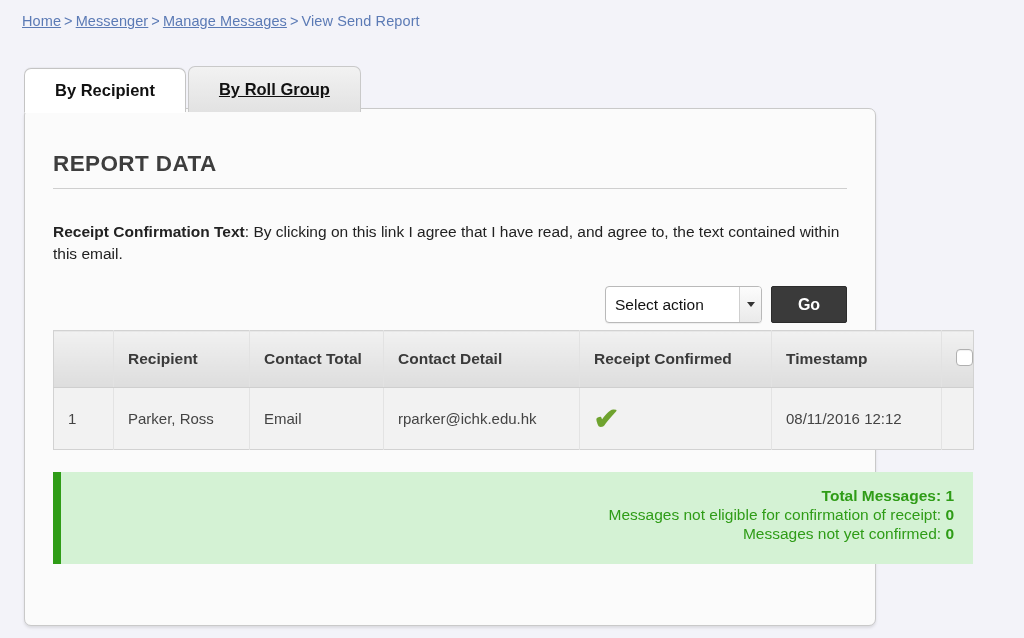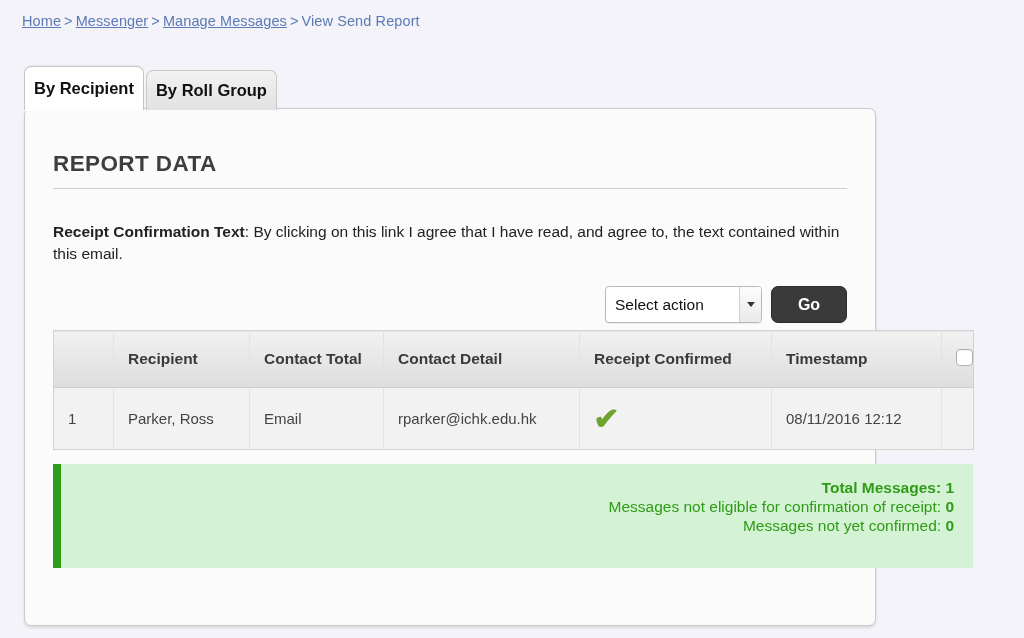--- a/index.html
+++ b/index.html
@@ -27,21 +27,21 @@
   
   .tabbar {
     position: absolute;
     left: 24px; top: 66px;
     display: flex;
     align-items: flex-end;
     z-index: 5;
   }
   .tab {
     height: 40px;
-    padding: 0 9px;
+    padding: 0 30px;
     display: flex;
     align-items: center;
     font-size: 16.5px;
     font-weight: bold;
     color: #111;
     border: 1px solid #c9c9c9;
     border-bottom: none;
     border-radius: 7px 7px 0 0;
     margin-right: 2px;
     position: relative;
@@ -57,22 +57,23 @@
   .tab.active:after {
     content: "";
     position: absolute;
     left: 0; right: 0; bottom: -1px;
     height: 2px;
     background: #ffffff;
   }
   .tab.inactive {
     background: linear-gradient(to bottom, #f2f2f2 0%, #e2e2e2 100%);
     color: #111;
-    height: 40px;
+    height: 46px;
     z-index: 1;
+    text-decoration: underline;
   }
 
   
   .panel {
     position: absolute;
     left: 24px; top: 108px;
     width: 852px;
     height: 518px;
     background: #fbfbfb;
     border: 1px solid #c9c9c9;
@@ -148,21 +149,21 @@
   }
   .go-btn {
     margin-left: 9px;
     width: 76px;
     height: 37px;
     background: #3a3a3a;
     color: #fff;
     font-size: 16px;
     font-weight: bold;
     border: 1px solid #2c2c2c;
-    border-radius: 7px;
+    border-radius: 2px;
     display: flex;
     align-items: center;
     justify-content: center;
     cursor: pointer;
   }
 
   
   .tbl {
     margin-top: 7px;
     width: 920px;
@@ -213,25 +214,25 @@
     display: inline-block;
     color: #6fa32f;
     font-size: 30px;
     line-height: 1;
     font-weight: bold;
     transform: scaleX(1.05);
   }
 
   
   .summary {
-    margin-top: 14px;
+    margin-top: 22px;
     width: 920px;
     background: #d4f2d4;
     border-left: 8px solid #2f9c17;
-    padding: 14px 19px 32px 0;
+    padding: 14px 19px 20px 0;
     text-align: right;
   }
   .summary .line {
     font-size: 15.5px;
     color: #2f9c17;
     line-height: 1.24;
     white-space: nowrap;
   }
   .summary .line.first { font-weight: bold; }
   .summary .num { font-weight: bold; }

